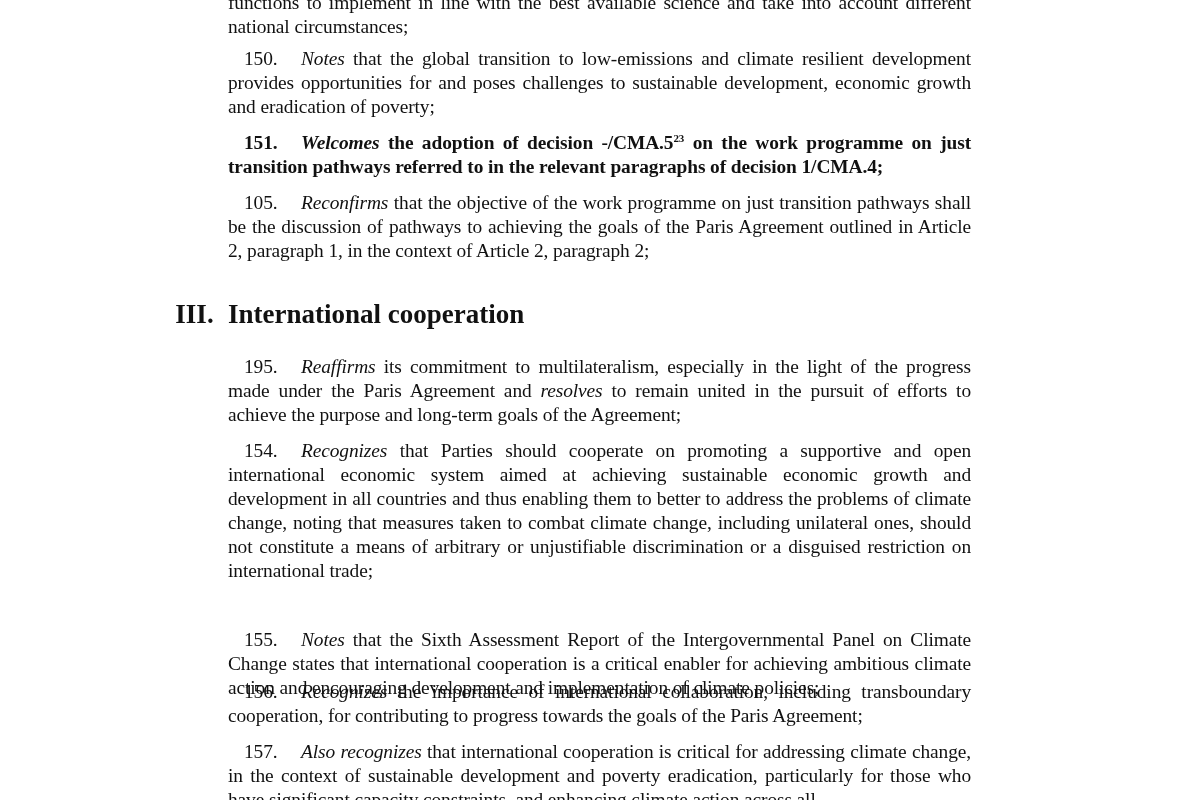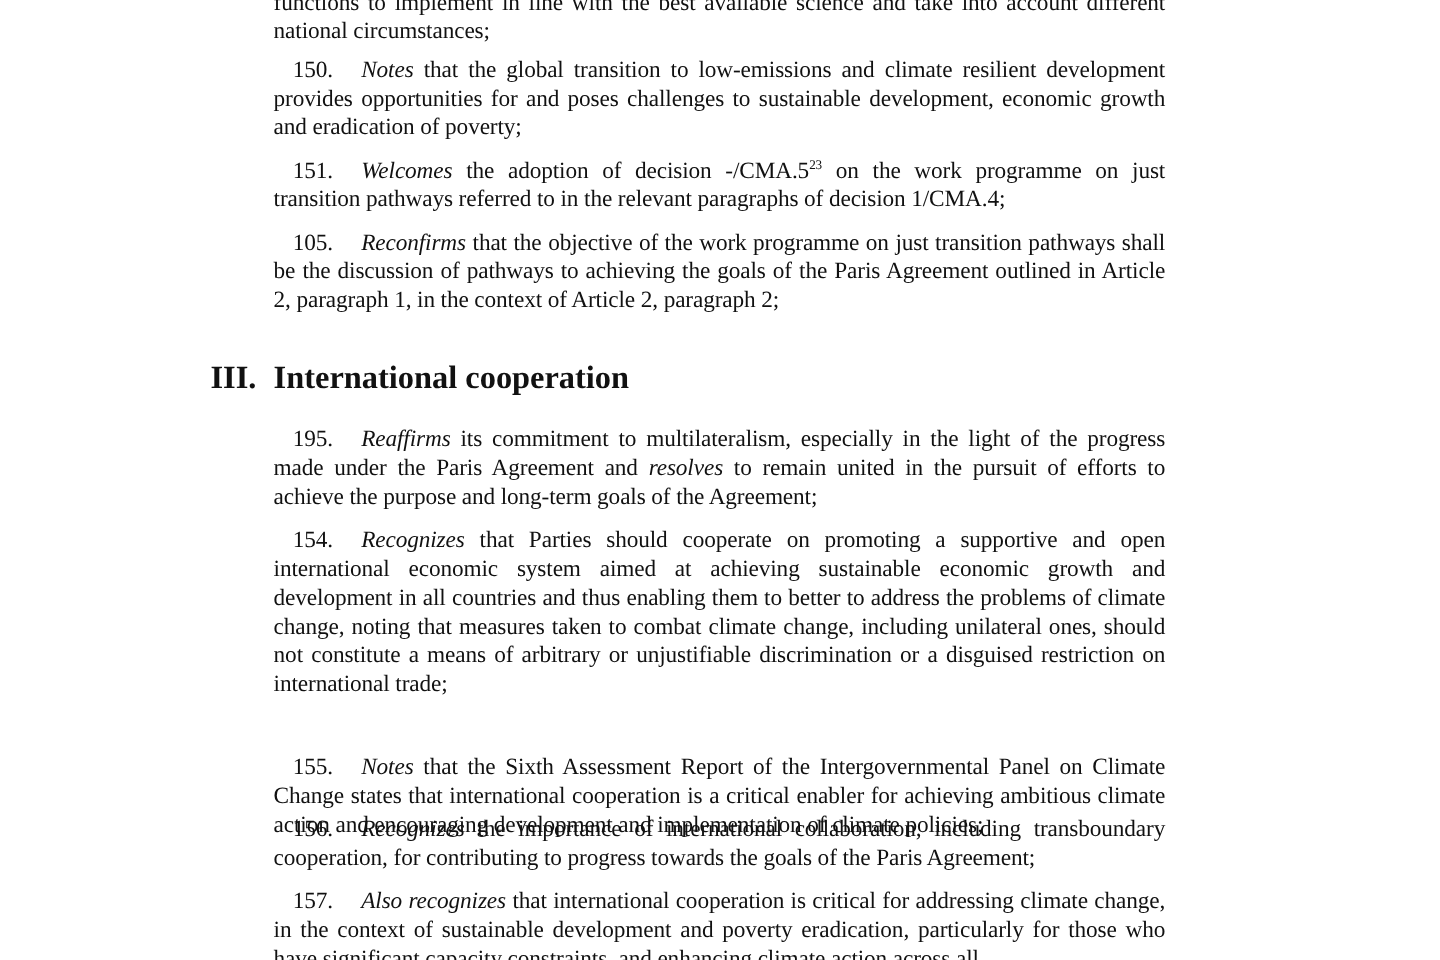--- a/index.html
+++ b/index.html
@@ -65,21 +65,21 @@
 <div class="page">
 
   <div class="block" style="top:-9px;">
     <span>functions to implement in line with the best available science and take into account different national circumstances;</span>
   </div>
 
   <div class="block" style="top:47px;">
     <span class="para-num">150.</span><span class="para-verb">Notes</span><span> that the global transition to low-emissions and climate resilient development provides opportunities for and poses challenges to sustainable development, economic growth and eradication of poverty;</span>
   </div>
 
-  <div class="block" style="top:131px;">
+  <div class="block" style="top:131px;font-weight:bold;">
     <span class="para-num">151.</span><span class="para-verb">Welcomes</span><span> the adoption of decision -/CMA.5</span><sup>23</sup><span> on the work programme on just transition pathways referred to in the relevant paragraphs of decision 1/CMA.4;</span>
   </div>
 
   <div class="block" style="top:191px;">
     <span class="para-num">105.</span><span class="para-verb">Reconfirms</span><span> that the objective of the work programme on just transition pathways shall be the discussion of pathways to achieving the goals of the Paris Agreement outlined in Article 2, paragraph 1, in the context of Article 2, paragraph 2;</span>
   </div>
 
   <div class="heading">
     <span class="heading-num">III.</span><span>International cooperation</span>
   </div>

